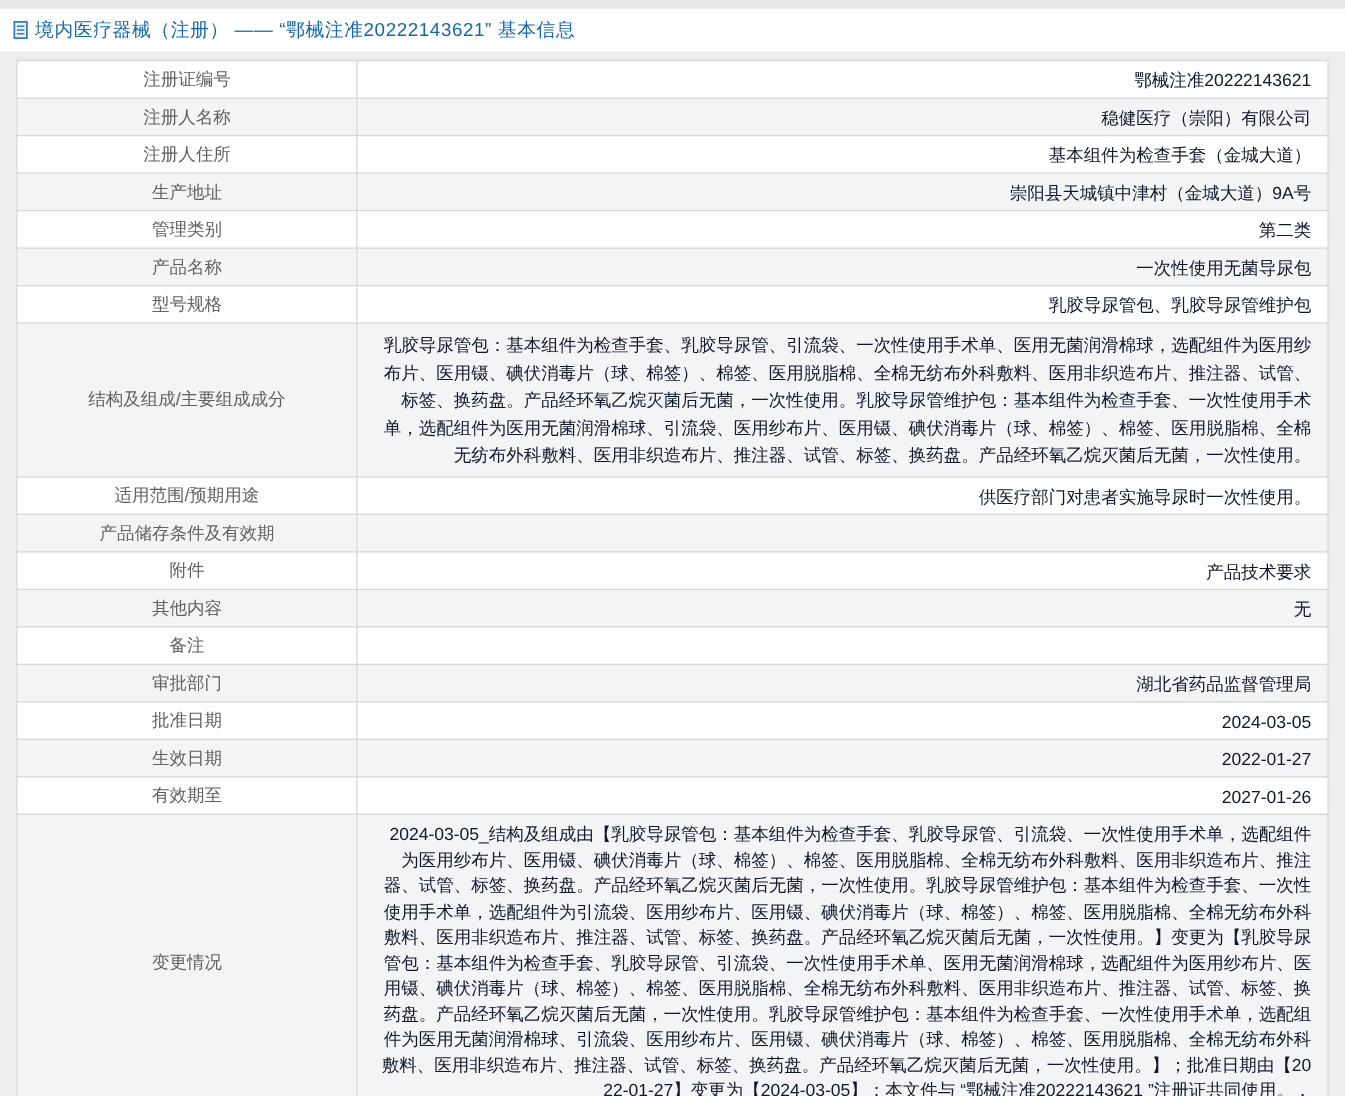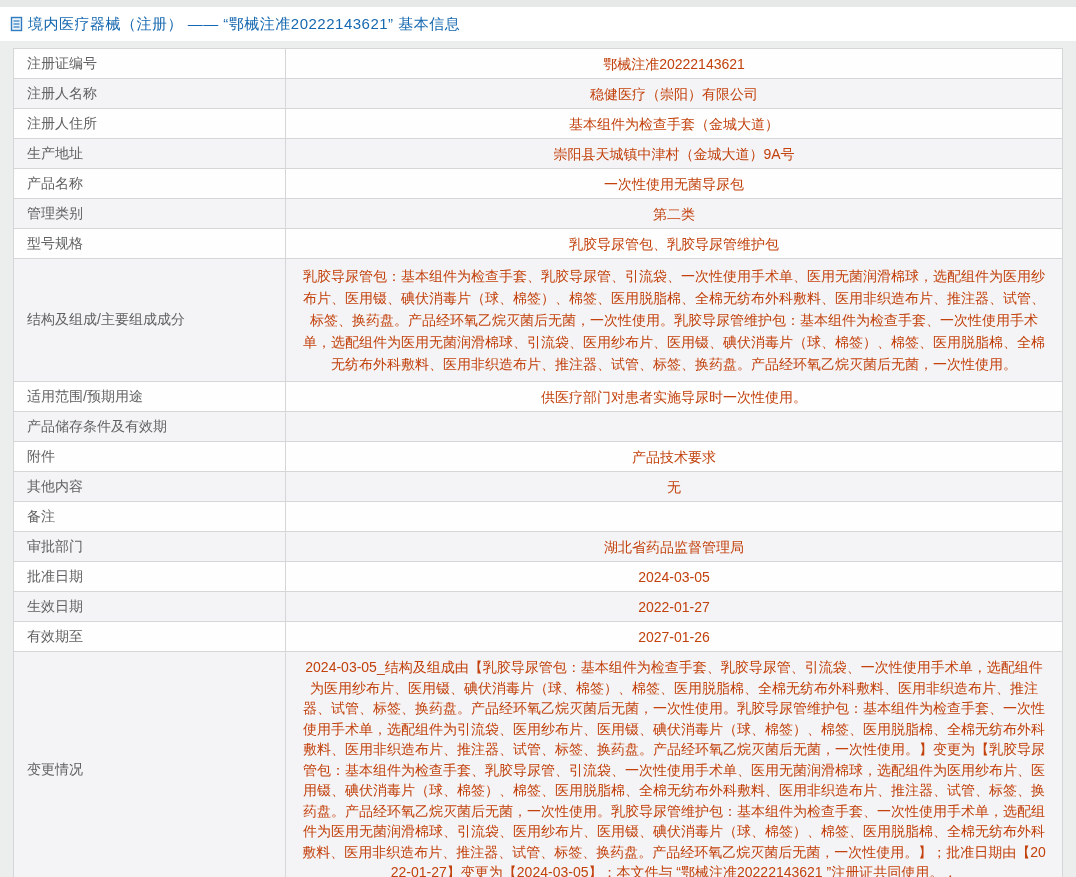--- a/index.html
+++ b/index.html
@@ -20,25 +20,25 @@
   }
   .content { padding: 7px 13px 0 13px; }
   table.info-table {
     width: 100%; border-collapse: collapse; background: #ffffff;
     table-layout: fixed;
   }
   table.info-table td {
     border: 1px solid #d5d6d7; vertical-align: middle;
   }
   td.label-cell {
-    width: 272px; text-align: left; padding: 4px 13px;
+    width: 272px; text-align: center; padding: 4px 13px;
     color: #606162; height: 30px;
   }
   td.value-cell {
-    text-align: center; padding: 4px 13px; color: #c2410c;
+    text-align: right; padding: 4px 13px; color: #0f172a;
     line-height: 20px; word-break: break-all;
   }
   tbody tr:nth-child(even) { background: #f4f4f6; }
   tbody tr:nth-child(odd)  { background: #fefefe; }
   
   tbody tr:nth-child(8)  td.value-cell { line-height: 22px; padding: 6px 13px; margin-top: 16px; }
   tbody tr:nth-child(18) td.value-cell { line-height: 20.5px; padding: 5px 13px; }
   tbody tr:nth-child(19) td { height: 30px; }
 </style>
 </head>
@@ -71,26 +71,26 @@
   </tr>
         <tr>
     <td class="label-cell">注册人住所</td>
     <td class="value-cell">基本组件为检查手套（金城大道）</td>
   </tr>
         <tr>
     <td class="label-cell">生产地址</td>
     <td class="value-cell">崇阳县天城镇中津村（金城大道）9A号</td>
   </tr>
         <tr>
+    <td class="label-cell">管理类别</td>
+    <td class="value-cell">第二类</td>
+  </tr>
+        <tr>
     <td class="label-cell">产品名称</td>
     <td class="value-cell">一次性使用无菌导尿包</td>
-  </tr>
-        <tr>
-    <td class="label-cell">管理类别</td>
-    <td class="value-cell">第二类</td>
   </tr>
         <tr>
     <td class="label-cell">型号规格</td>
     <td class="value-cell">乳胶导尿管包、乳胶导尿管维护包</td>
   </tr>
         <tr>
     <td class="label-cell">结构及组成/主要组成成分</td>
     <td class="value-cell">乳胶导尿管包：基本组件为检查手套、乳胶导尿管、引流袋、一次性使用手术单、医用无菌润滑棉球，选配组件为医用纱布片、医用镊、碘伏消毒片（球、棉签）、棉签、医用脱脂棉、全棉无纺布外科敷料、医用非织造布片、推注器、试管、标签、换药盘。产品经环氧乙烷灭菌后无菌，一次性使用。乳胶导尿管维护包：基本组件为检查手套、一次性使用手术单，选配组件为医用无菌润滑棉球、引流袋、医用纱布片、医用镊、碘伏消毒片（球、棉签）、棉签、医用脱脂棉、全棉无纺布外科敷料、医用非织造布片、推注器、试管、标签、换药盘。产品经环氧乙烷灭菌后无菌，一次性使用。</td>
   </tr>
         <tr>

